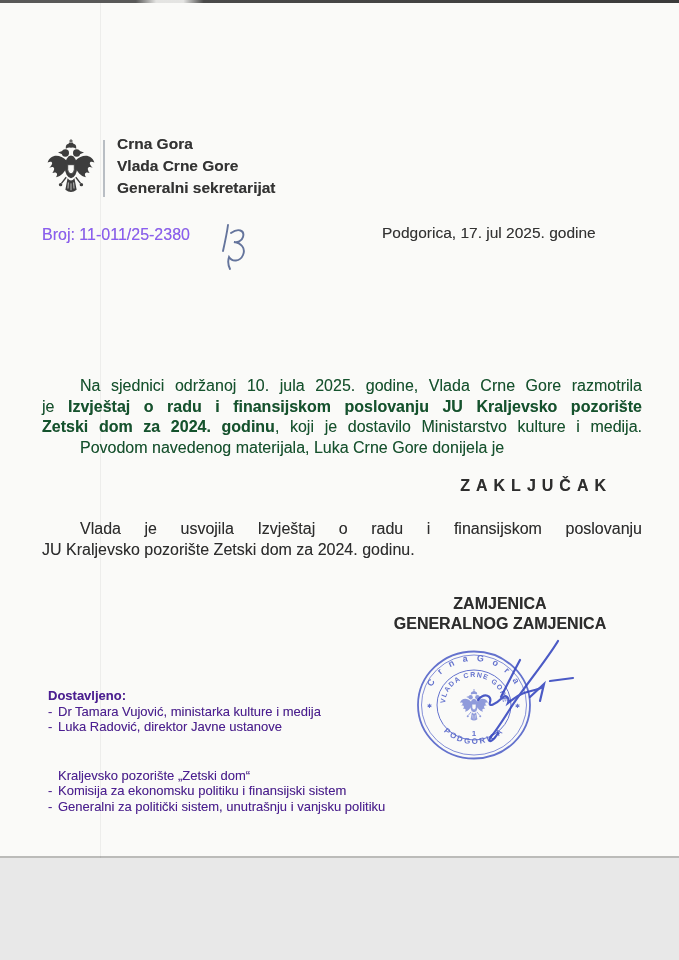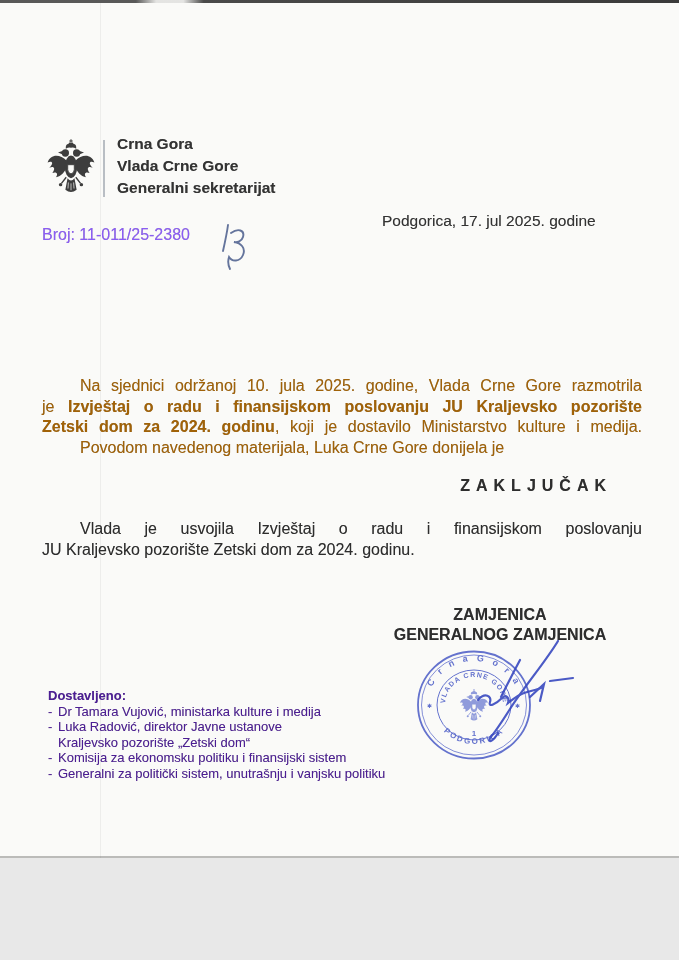--- a/index.html
+++ b/index.html
@@ -38,27 +38,27 @@
     font-weight:bold;font-size:15.5px;line-height:22px;color:#333;
     text-shadow:0 0 .6px rgba(0,0,0,.35);
   }
   
   .ref-number{
     position:absolute;left:42px;top:226px;font-size:16px;color:#8b5cf6;
     text-shadow:0 0 .6px rgba(0,0,0,.3);
   }
   .hand-note{position:absolute;left:215px;top:220px;width:44px;height:52px;}
   .ref-date{
-    position:absolute;left:382px;top:212px;font-size:15.5px;color:#333;
+    position:absolute;left:382px;top:224px;font-size:15.5px;color:#333;
     text-shadow:0 0 .6px rgba(0,0,0,.3);
   }
   
   .doc-body{
     position:absolute;left:42px;top:376px;width:600px;
-    font-size:16px;line-height:20.5px;color:#a16207;
+    font-size:16px;line-height:20.5px;color:#14532d;
     text-shadow:0 0 .6px rgba(0,0,0,.3);
   }
   .jline{text-align:justify;text-align-last:justify;}
   .indent{padding-left:38px;}
   .line-indent-just{text-align:justify;text-align-last:justify;}
   .line-indent-just .pad{display:inline-block;width:38px;}
   .doc-heading{
     position:absolute;left:42px;top:477px;width:570px;
     text-align:right;font-weight:bold;font-size:16px;
     letter-spacing:6px;color:#2d2d2d;
@@ -66,36 +66,36 @@
   }
   .conclusion{
     position:absolute;left:42px;top:519px;width:600px;
     font-size:16px;line-height:20.5px;color:#2d2d2d;
     text-shadow:0 0 .6px rgba(0,0,0,.3);
   }
   
   .sig-block{
     position:absolute;left:380px;top:594px;width:240px;
     text-align:center;font-weight:bold;font-size:16px;line-height:20px;
-    color:#2d2d2d;text-shadow:0 0 .6px rgba(0,0,0,.35);margin-top:11px;
+    color:#2d2d2d;text-shadow:0 0 .6px rgba(0,0,0,.35);
   }
   
   .stamp{position:absolute;left:414px;top:648px;width:120px;height:114px;color:#4a5bc6;opacity:.85;}
   .stamp text{fill:currentColor;}
   .pen-signature{position:absolute;left:440px;top:625px;width:170px;height:140px;}
   
   .delivery{
     position:absolute;left:48px;top:688px;width:420px;
     font-size:13px;line-height:15.6px;color:#4c1d95;
     text-shadow:0 0 .5px rgba(0,0,0,.3);
   }
   .delivery .dl-head{font-weight:bold;}
   .delivery .dl-item{white-space:nowrap;}
   .delivery .dl-item .dash{display:inline-block;width:10px;}
-  .delivery .dl-item.cont{padding-left:10px;}
+  .delivery .dl-item.cont{padding-left:10px;margin-top:33px;}
 </style>
 </head>
 <body>
 
 <div class="page">
 
   <svg width="0" height="0" style="position:absolute" aria-hidden="true">
     <defs>
       <g id="eagle">
 

